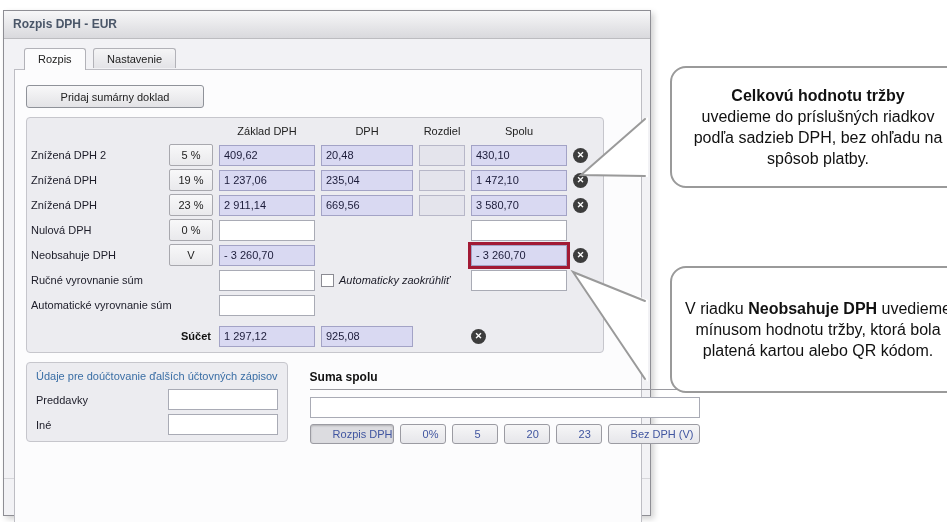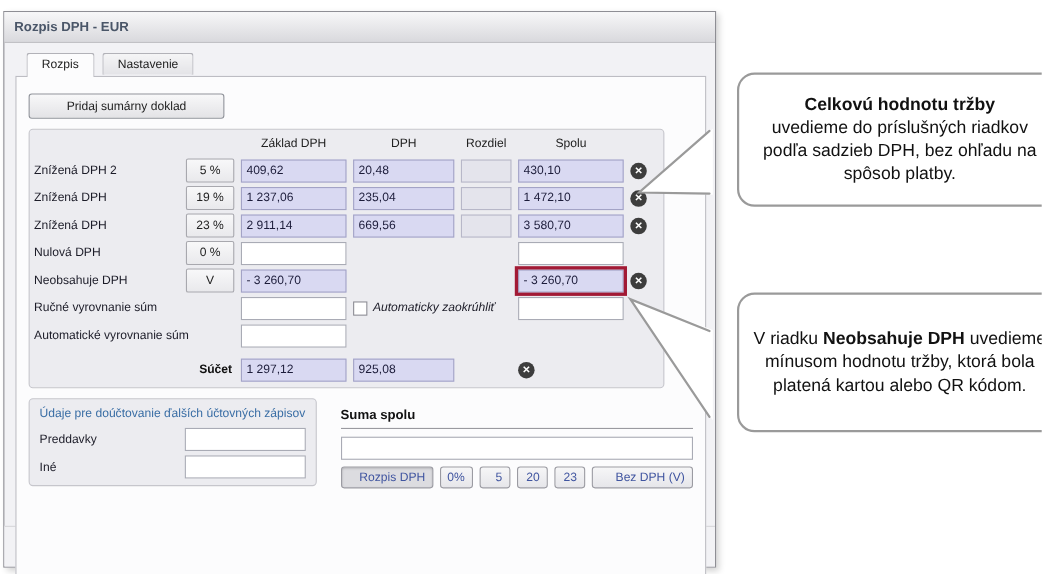--- a/index.html
+++ b/index.html
@@ -51,23 +51,23 @@
   .bottom{display:flex;margin:9px 14px 0 11px;}
   .udaje-panel{width:288px;padding:7px 9px;height:80px;}
   .udaje-title{font-size:11px;color:#3a6ea5;margin-bottom:7px;white-space:nowrap;}
   .udaje-row{display:flex;align-items:center;margin-bottom:4px;}
   .udaje-row .lbl{flex:1;font-size:11px;color:#1c1c28;}
   .udaje-row .fld{width:110px;text-align:left;}
   .suma{flex:1;margin-left:22px;padding-top:8px;}
   .suma-heading{font-size:12px;font-weight:bold;color:#111;border-bottom:1px solid #9a9aa0;padding-bottom:5px;}
   .suma-input{margin-top:7px;text-align:left;}
   .suma-btns{display:flex;gap:6px;margin-top:6px;}
-  .qbtn{height:20px;line-height:18px;text-align:right;font-size:11px;color:#4055a0;
+  .qbtn{height:20px;line-height:18px;text-align:left;font-size:11px;color:#4055a0;
     background:linear-gradient(#f6f6f7,#e6e6ea);border:1px solid #9b9ba2;border-radius:3px;
-    box-sizing:border-box;cursor:default;white-space:nowrap;padding:0 6px;}
+    box-sizing:border-box;cursor:default;white-space:nowrap;padding:0 22px;}
   .qbtn.pressed{background:#dcdce0;box-shadow:inset 0 1px 2px rgba(0,0,0,.2);}
   .qbtn.w-rozpis{width:84px;}.qbtn.w-sm{width:30px;}.qbtn.w-xs{width:28px;}.qbtn.w-bez{width:92px;}
 
   
   .footer{position:absolute;left:0;right:0;bottom:0;height:37px;border-top:1px solid #d6d6da;
     display:flex;align-items:center;padding:0 12px;box-sizing:border-box;background:#f2f2f5;}
   .footer .spacer{flex:1;}
   .options-btn{width:92px;}
   .ok-btn{width:90px;border-color:#4f86c6;background:linear-gradient(#f4f9fe,#dcebf9);
     outline:1px dotted #555;outline-offset:-4px;margin-right:14px;}

